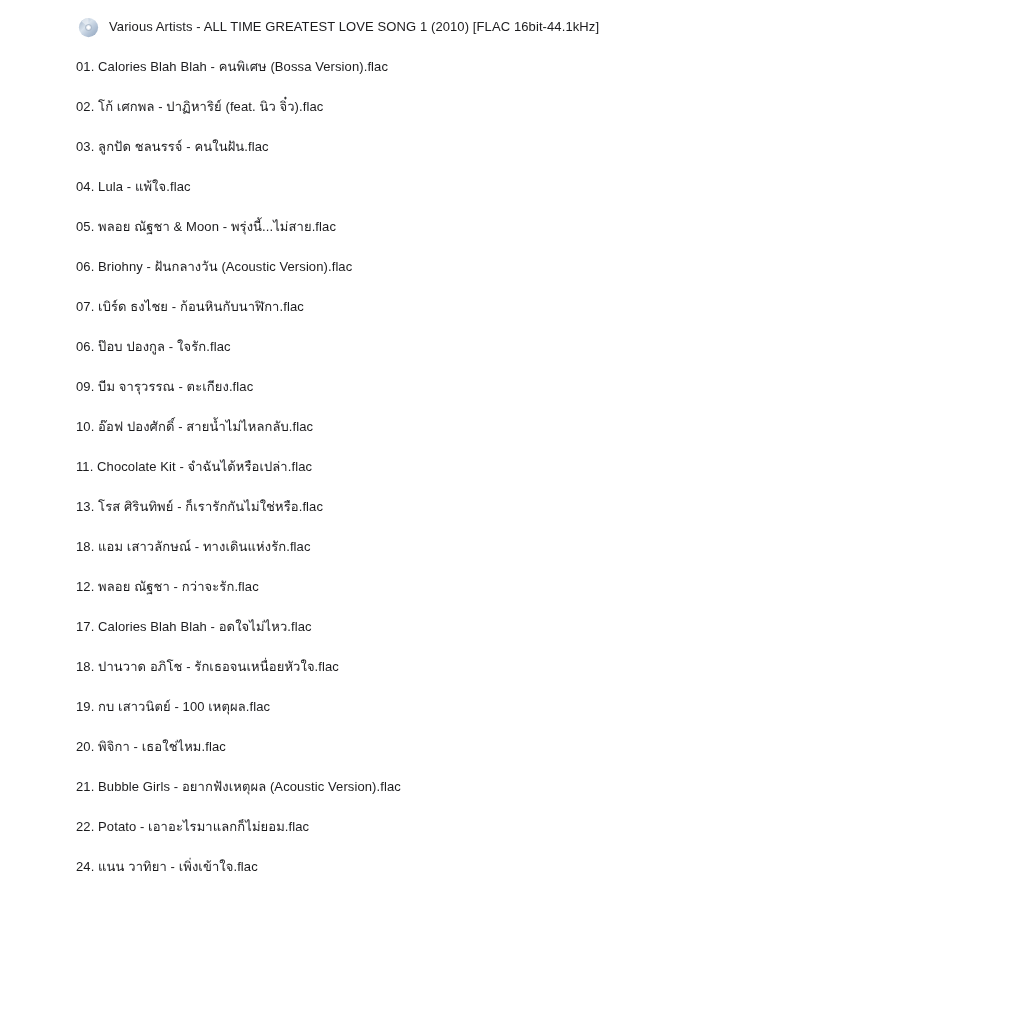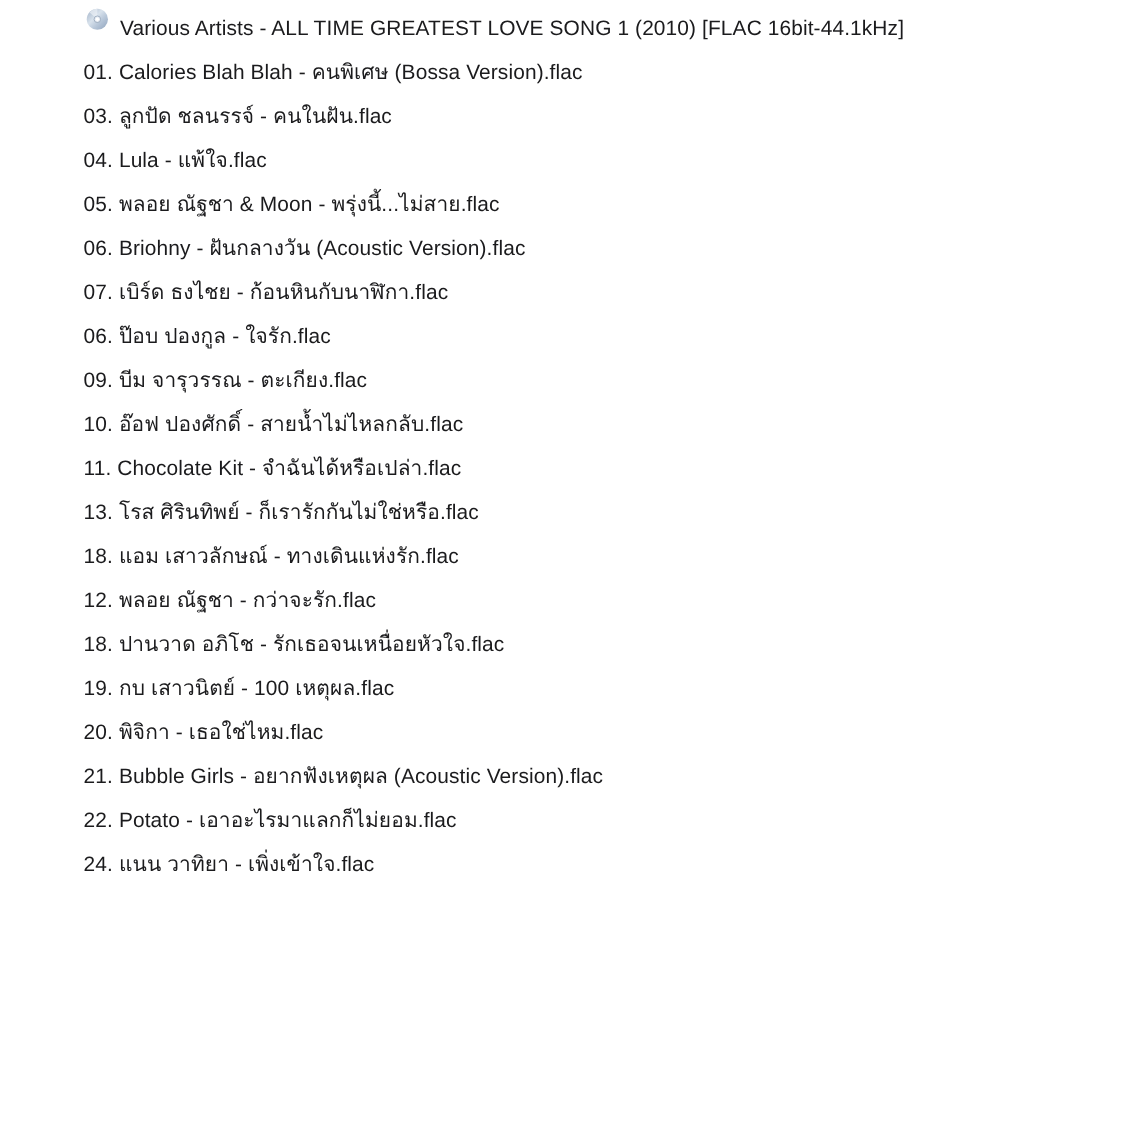--- a/index.html
+++ b/index.html
@@ -13,22 +13,22 @@
     font-family: "Liberation Sans", "DejaVu Sans", sans-serif;
     color: #1b1b1d;
     overflow: hidden;
   }
   .page {
     padding: 7px 20px 0 76px;
   }
   .line {
     height: 40px;
     display: flex;
-    align-items: flex-start;
-    font-size: 19px;
+    align-items: center;
+    font-size: 13px;
     line-height: 40px;
     white-space: nowrap;
     letter-spacing: 0.1px;
   }
   .header {
     margin-left: 2px;
     gap: 10px;
   }
   .cd-icon {
     display: inline-flex;
@@ -60,32 +60,34 @@
         <path d="M4 5 A11 11 0 0 1 12 1 L12 12 Z" fill="#eef3f8" opacity="0.65"></path>
         <circle cx="12" cy="12" r="3.4" fill="#e8edf4" stroke="#8fa0b5" stroke-width="0.8"></circle>
         <circle cx="12" cy="12" r="1.7" fill="#ffffff"></circle>
       </svg>
     </span>
     <span>Various Artists - ALL TIME GREATEST LOVE SONG 1 (2010) [FLAC 16bit-44.1kHz]</span>
   </div>
 
   <div id="track-list">
       <div class="line track">01. Calories Blah Blah - คนพิเศษ (Bossa Version).flac</div>
+      <div class="line track">02. โก้ เศกพล - ปาฏิหาริย์ (feat. นิว จิ๋ว).flac</div>
       <div class="line track">03. ลูกปัด ชลนรรจ์ - คนในฝัน.flac</div>
       <div class="line track">04. Lula - แพ้ใจ.flac</div>
       <div class="line track">05. พลอย ณัฐชา &amp; Moon - พรุ่งนี้...ไม่สาย.flac</div>
       <div class="line track">06. Briohny - ฝันกลางวัน (Acoustic Version).flac</div>
       <div class="line track">07. เบิร์ด ธงไชย - ก้อนหินกับนาฬิกา.flac</div>
       <div class="line track">06. ป๊อบ ปองกูล - ใจรัก.flac</div>
       <div class="line track">09. บีม จารุวรรณ - ตะเกียง.flac</div>
       <div class="line track">10. อ๊อฟ ปองศักดิ์ - สายน้ำไม่ไหลกลับ.flac</div>
       <div class="line track">11. Chocolate Kit - จำฉันได้หรือเปล่า.flac</div>
       <div class="line track">13. โรส ศิรินทิพย์ - ก็เรารักกันไม่ใช่หรือ.flac</div>
       <div class="line track">18. แอม เสาวลักษณ์ - ทางเดินแห่งรัก.flac</div>
       <div class="line track">12. พลอย ณัฐชา - กว่าจะรัก.flac</div>
+      <div class="line track">17. Calories Blah Blah - อดใจไม่ไหว.flac</div>
       <div class="line track">18. ปานวาด อภิโช - รักเธอจนเหนื่อยหัวใจ.flac</div>
       <div class="line track">19. กบ เสาวนิตย์ - 100 เหตุผล.flac</div>
       <div class="line track">20. พิจิกา - เธอใช่ไหม.flac</div>
       <div class="line track">21. Bubble Girls - อยากฟังเหตุผล (Acoustic Version).flac</div>
       <div class="line track">22. Potato - เอาอะไรมาแลกก็ไม่ยอม.flac</div>
       <div class="line track">24. แนน วาทิยา - เพิ่งเข้าใจ.flac</div>
     </div>
 
 </div>
 

